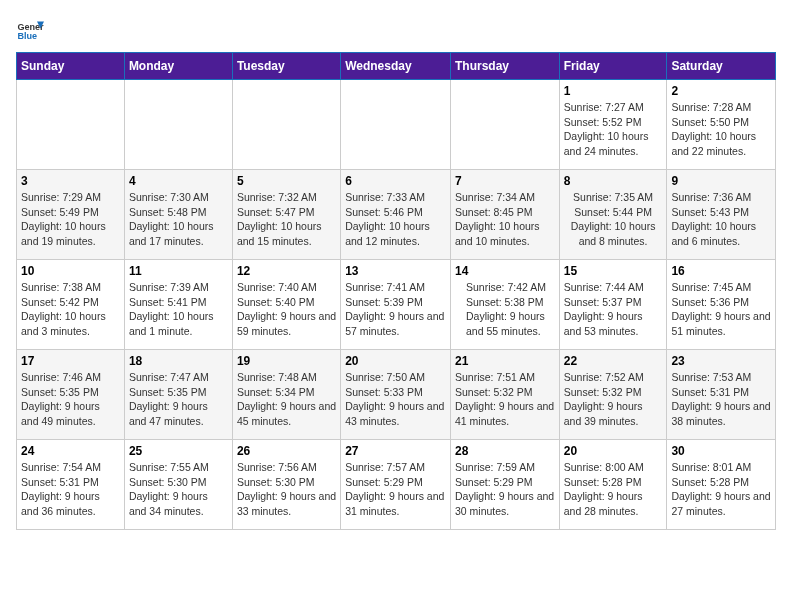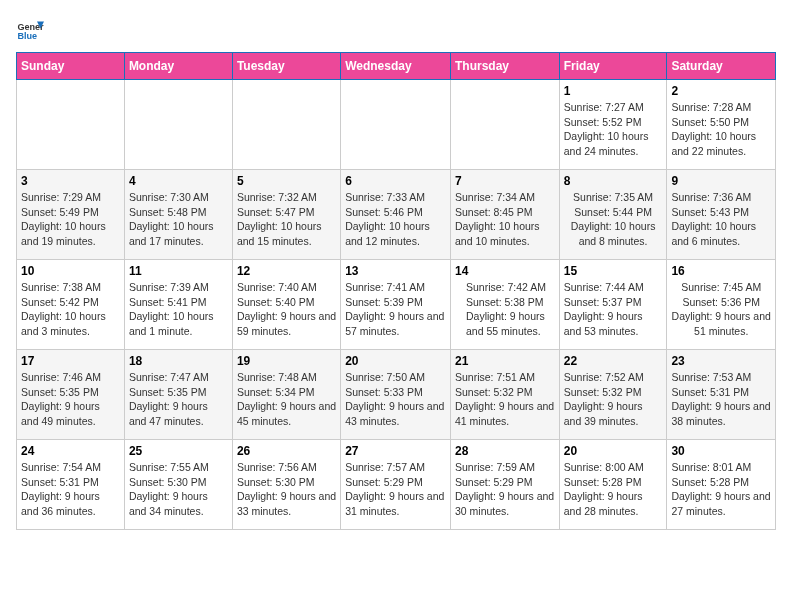--- a/index.html
+++ b/index.html
@@ -36,21 +36,21 @@
     .location {
       font-size: 14px;
       color: #444;
     }
     table {
       width: 100%;
       border-collapse: collapse;
       font-size: 11px;
     }
     thead tr th {
-      background-color: #ec4899;
+      background-color: #4c1d95;
       color: #fff;
       padding: 6px 4px;
       text-align: left;
       font-size: 12px;
       font-weight: bold;
       border: 1px solid #1a6fbb;
     }
     tbody tr td {
       border: 1px solid #ccc;
       vertical-align: top;
@@ -197,21 +197,21 @@
 Daylight: 9 hours and 55 minutes.</div>
         </td>
         <td>
           <div class="day-num">15</div>
           <div class="day-info" style="white-space: pre-line;">Sunrise: 7:44 AM
 Sunset: 5:37 PM
 Daylight: 9 hours and 53 minutes.</div>
         </td>
         <td>
           <div class="day-num">16</div>
-          <div class="day-info" style="white-space: pre-line; text-align: center;">Sunrise: 7:45 AM
+          <div class="day-info" style="white-space: pre-line;">Sunrise: 7:45 AM
 Sunset: 5:36 PM
 Daylight: 9 hours and 51 minutes.</div>
         </td>
       </tr>
       <tr>
         <td>
           <div class="day-num">17</div>
           <div class="day-info" style="white-space: pre-line;">Sunrise: 7:46 AM
 Sunset: 5:35 PM
 Daylight: 9 hours and 49 minutes.</div>

